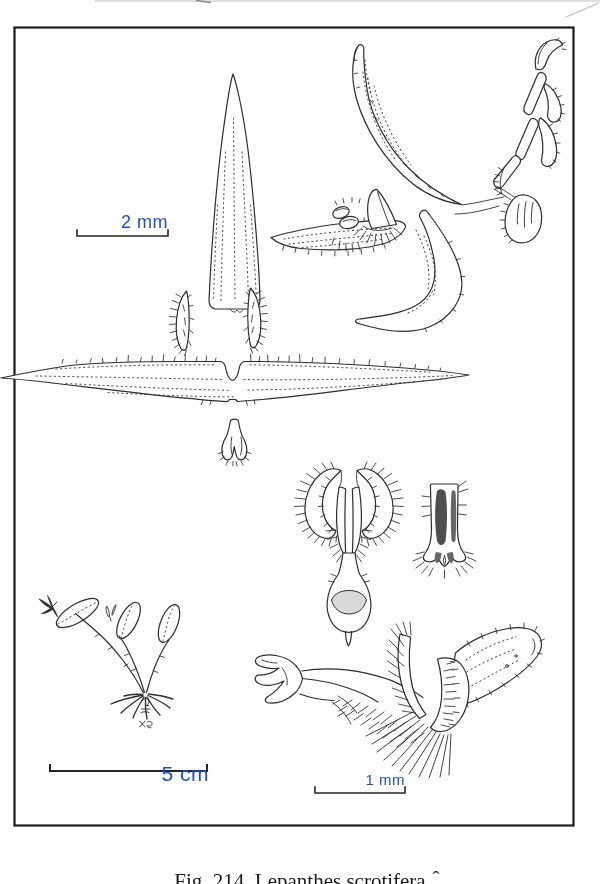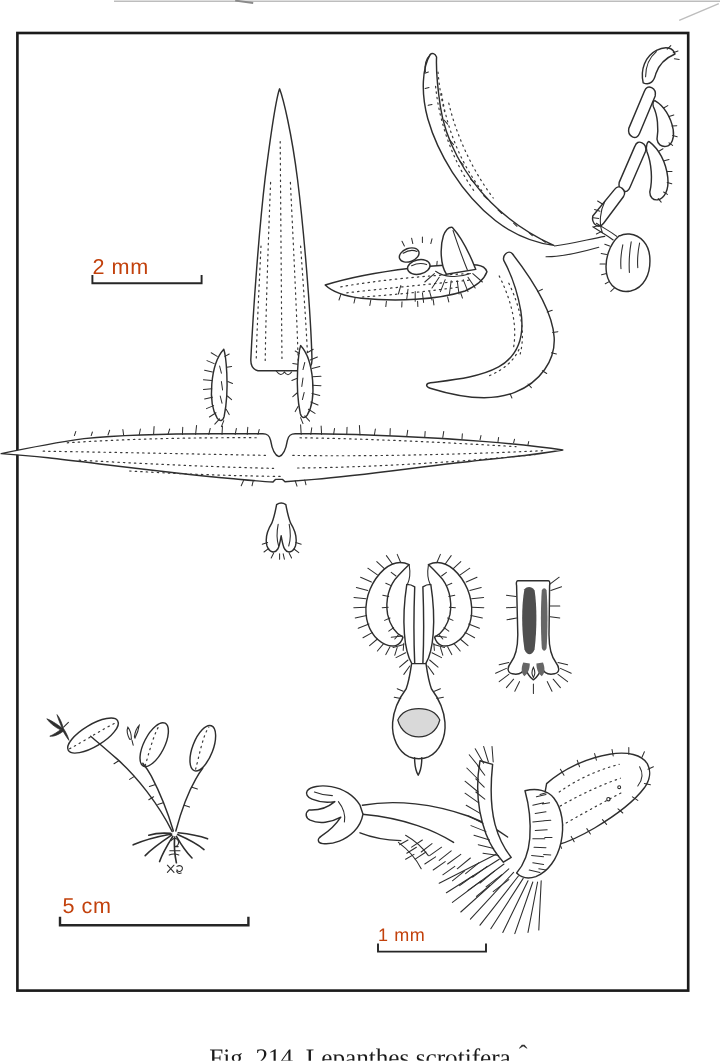--- a/index.html
+++ b/index.html
@@ -10,23 +10,23 @@
   .ln   { fill:none; stroke:#2e2e2e; stroke-width:1.2; stroke-linecap:round; stroke-linejoin:round; }
   .wh   { fill:#ffffff; stroke:#2e2e2e; stroke-width:1.2; stroke-linecap:round; stroke-linejoin:round; }
   .hair { fill:none; stroke:#2e2e2e; stroke-width:0.85; stroke-linecap:round; }
   .thin { fill:none; stroke:#2e2e2e; stroke-width:0.9; stroke-linecap:round; }
   .dot  { fill:none; stroke:#3a3a3a; stroke-width:1; stroke-dasharray:1.2,3.4; stroke-linecap:round; }
   .dk   { fill:#4f4f4f; stroke:none; }
   .dk2  { fill:#666666; stroke:none; }
   .shade{ fill:#d9d9d9; stroke:#2e2e2e; stroke-width:1; }
   .bar  { fill:none; stroke:#262626; stroke-width:1.6; stroke-linecap:square; }
   .scan { fill:none; stroke:#bdbdbd; stroke-width:1.2; }
-  .lbl  { position:absolute; color:#c2410c; text-align:left; letter-spacing:0.5px; }
+  .lbl  { position:absolute; color:#1d4ed8; text-align:right; letter-spacing:0.5px; }
   .lbl-2mm { left:77px;  top:212px; width:91px;  font-size:18px; }
-  .lbl-5cm { left:52px;  top:745px; width:157px; font-size:18px; }
+  .lbl-5cm { left:52px;  top:762px; width:157px; font-size:21px; }
   .lbl-1mm { left:315px; top:771px; width:90px;  font-size:15px; }
   .caption { position:absolute; left:0; top:845px; width:600px; text-align:center;
              font-family:Liberation Serif, serif; font-size:21px; color:#1a1a1a;margin-top:24px; }
   .stray { position:absolute; left:426px; top:866px; width:20px; text-align:center;
            font-family:"Liberation Serif","DejaVu Serif",serif; font-size:22px; color:#333; }
 </style>
 </head>
 <body>
 
 <svg id="plate" viewBox="0 0 600 884">

